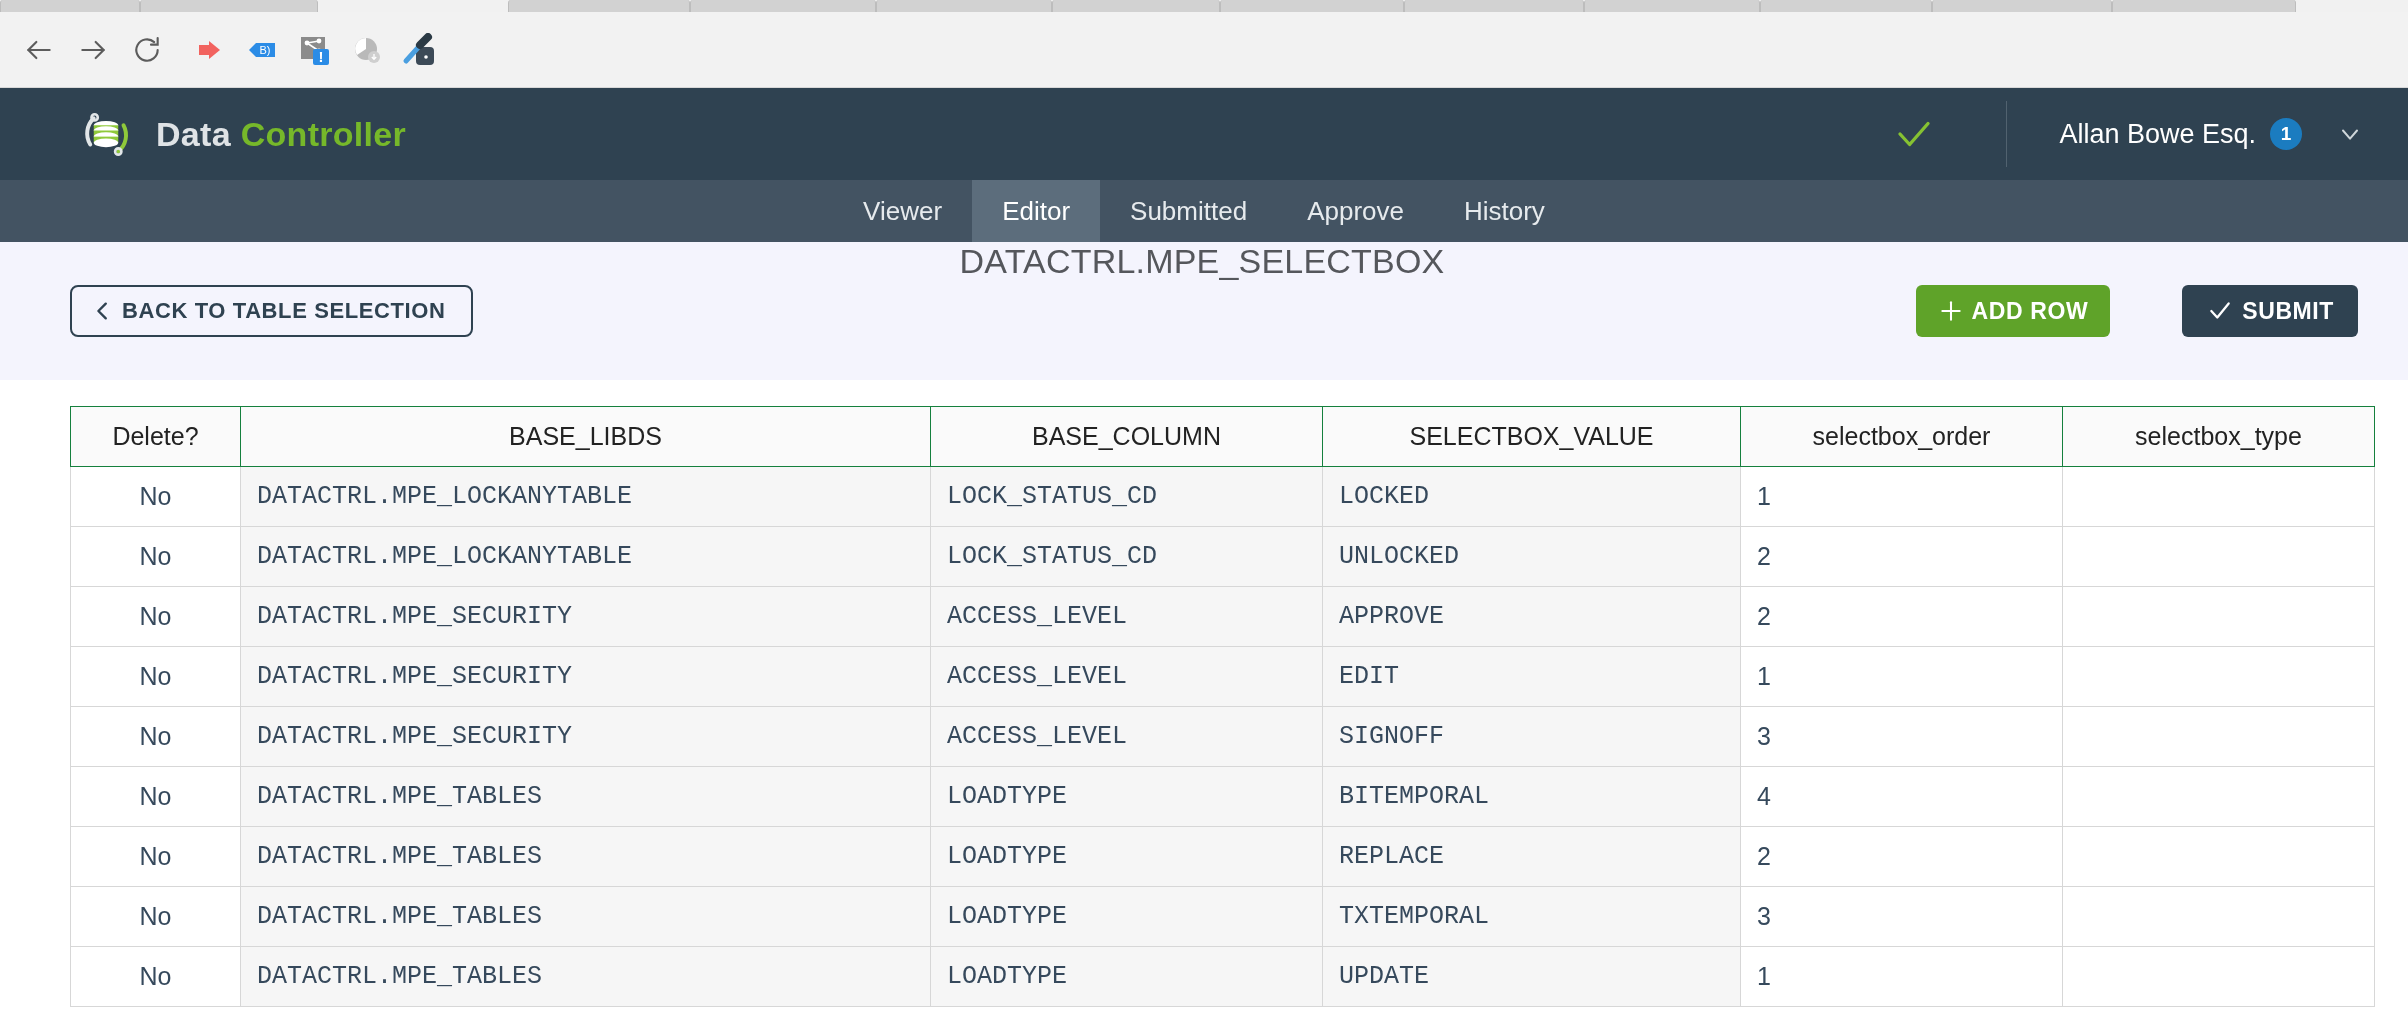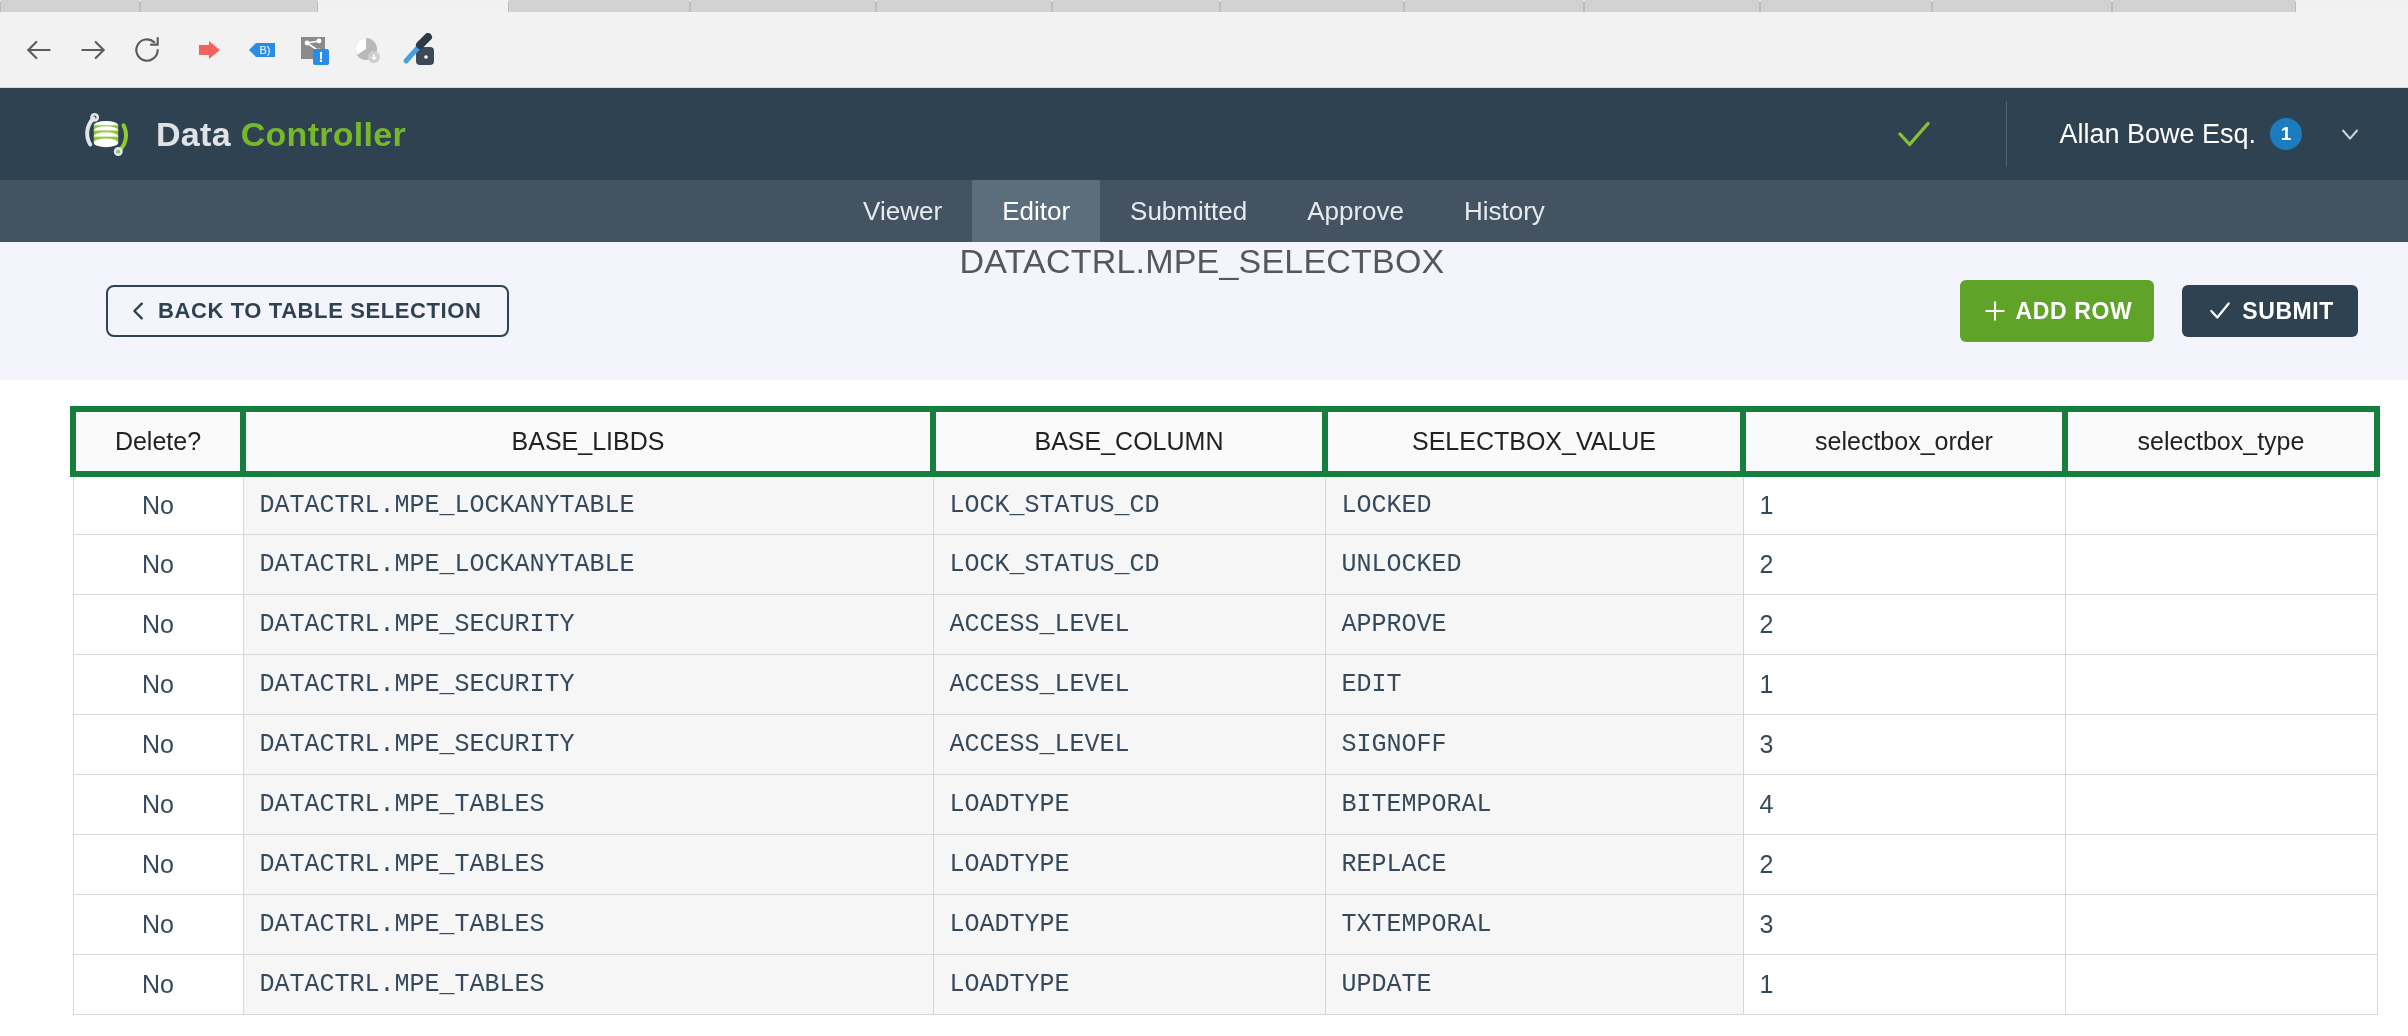--- a/index.html
+++ b/index.html
@@ -238,21 +238,22 @@
   .page-surface {
     background: #f4f4fd;
     height: 138px;
     position: relative;
   }
   .toolbar {
     position: absolute;
     inset: 0;
     display: flex;
     align-items: center;
-    padding: 0 50px 0 106px;
+    padding: 0 50px 0 70px;
+    gap: 44px;
   }
   .btn {
     display: inline-flex;
     align-items: center;
     justify-content: center;
     gap: 8px;
     cursor: pointer;
     white-space: nowrap;
     font-weight: bold;
     letter-spacing: .6px;
@@ -260,21 +261,21 @@
   .btn-back {
     height: 52px;
     padding: 0 26px 0 20px;
     border: 2px solid #2f4251;
     border-radius: 8px;
     background: transparent;
     color: #2f4251;
     font-size: 22px;
   }
   .btn-add {
-    height: 62px;
+    height: 52px;
     padding: 0 22px;
     background: #5fa329;
     border-radius: 6px;
     color: #ffffff;
     font-size: 23px;
     border: none;
     margin-left: auto;
   }
   .btn-submit {
     height: 52px;
@@ -303,21 +304,21 @@
     height: 656px;
     overflow: hidden;
   }
   table.grid {
     width: 100%;
     border-collapse: collapse;
     table-layout: fixed;
   }
   table.grid th {
     background: #fafafa;
-    border: 6px solid #15803d;
+    border: 1px solid #15803d;
     font-weight: normal;
     color: #222222;
     font-size: 25px;
     height: 60px;
     text-align: center;
     padding: 15px 10px;
   }
   table.grid td {
     border: 1px solid #d7d7d7;
     height: 60px;

